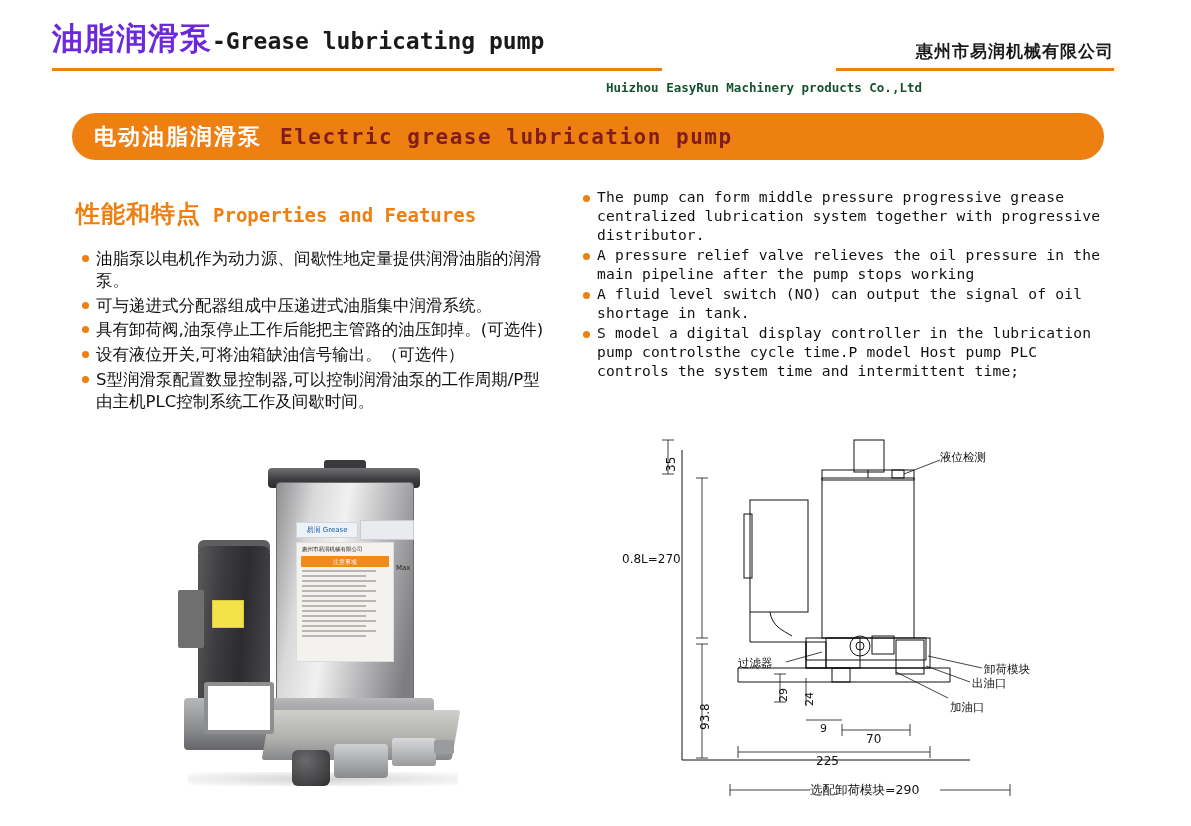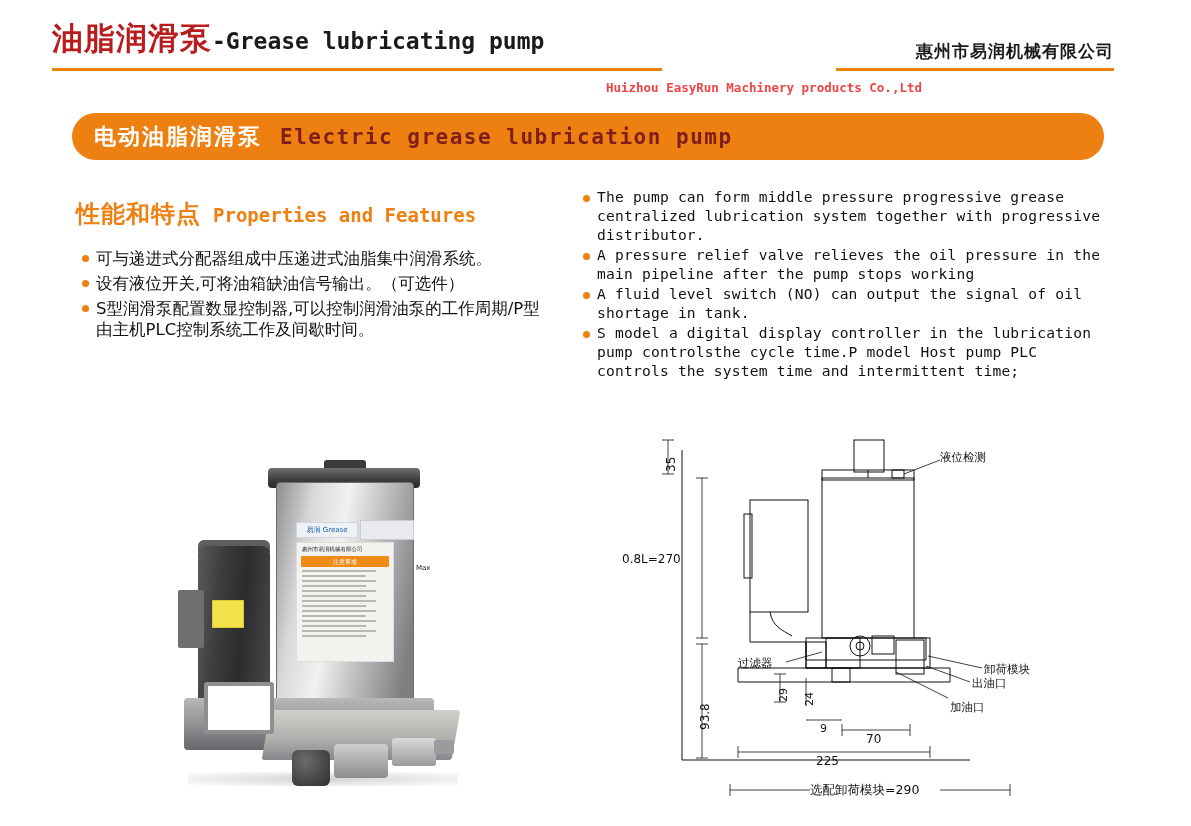--- a/index.html
+++ b/index.html
@@ -26,21 +26,21 @@
     position: absolute;
     left: 52px;
     top: 18px;
     width: 1100px;
     height: 66px;
   }
   .title-zh {
     font-family: "DejaVu Sans", "Liberation Sans", sans-serif;
     font-size: 31px;
     font-weight: bold;
-    color: #b91c1c;
+    color: #6d28d9;
     letter-spacing: 1px;
     display: inline-block;
     vertical-align: baseline;
   }
   .title-en {
     font-family: "DejaVu Sans Mono", "Liberation Mono", monospace;
     font-size: 23px;
     font-weight: bold;
     color: #1a1a1a;
     display: inline-block;
@@ -73,21 +73,21 @@
     height: 3px;
     background: #e8820c;
   }
   .company-en {
     position: absolute;
     right: 230px;
     top: 62px;
     font-family: "DejaVu Sans Mono", "Liberation Mono", monospace;
     font-size: 12.5px;
     font-weight: bold;
-    color: #ef4444;
+    color: #14532d;
     white-space: nowrap;
   }
 
   
   .banner {
     position: absolute;
     left: 72px;
     top: 113px;
     width: 1032px;
     height: 47px;
@@ -282,21 +282,20 @@
     background: #e9ebee;
     border: 1px solid #c8ccd1;
   }
   .max-mark {
     position: absolute;
     left: 248px;
     top: 104px;
     font-size: 7px;
     color: #222;
     font-family: "DejaVu Sans", sans-serif;
-    margin-left: 20px;
   }
   .motor {
     position: absolute;
     left: 50px;
     top: 86px;
     width: 72px;
     height: 162px;
     background: linear-gradient(95deg, #5a5a5c 0%, #3d3d3f 30%, #2c2c2e 60%, #4a4a4c 100%);
     border-radius: 8px 8px 4px 4px;
   }
@@ -445,21 +444,23 @@
   <div class="banner">
     <span class="banner-zh">电动油脂润滑泵</span>
     <span class="banner-en">Electric grease lubrication pump</span>
   </div>
 
   <div class="sec-title">
     <span class="zh">性能和特点</span><span class="en">Properties and Features</span>
   </div>
 
   <div class="list-zh">
+    <div class="bullet-item">油脂泵以电机作为动力源、间歇性地定量提供润滑油脂的润滑泵。</div>
     <div class="bullet-item">可与递进式分配器组成中压递进式油脂集中润滑系统。</div>
+    <div class="bullet-item">具有卸荷阀,油泵停止工作后能把主管路的油压卸掉。(可选件)</div>
     <div class="bullet-item">设有液位开关,可将油箱缺油信号输出。（可选件）</div>
     <div class="bullet-item">S型润滑泵配置数显控制器,可以控制润滑油泵的工作周期/P型由主机PLC控制系统工作及间歇时间。</div>
   </div>
 
   <div class="list-en">
     <div class="bullet-item">The pump can form middle pressure progressive grease centralized lubrication system together with progressive distributor.</div>
     <div class="bullet-item">A pressure relief valve relieves the oil pressure in the main pipeline after the pump stops working</div>
     <div class="bullet-item">A fluid level switch (NO) can output the signal of oil shortage in tank.</div>
     <div class="bullet-item">S model a digital display controller in the lubrication pump controlsthe cycle time.P model Host pump PLC controls the system time and intermittent time;</div>
   </div>

